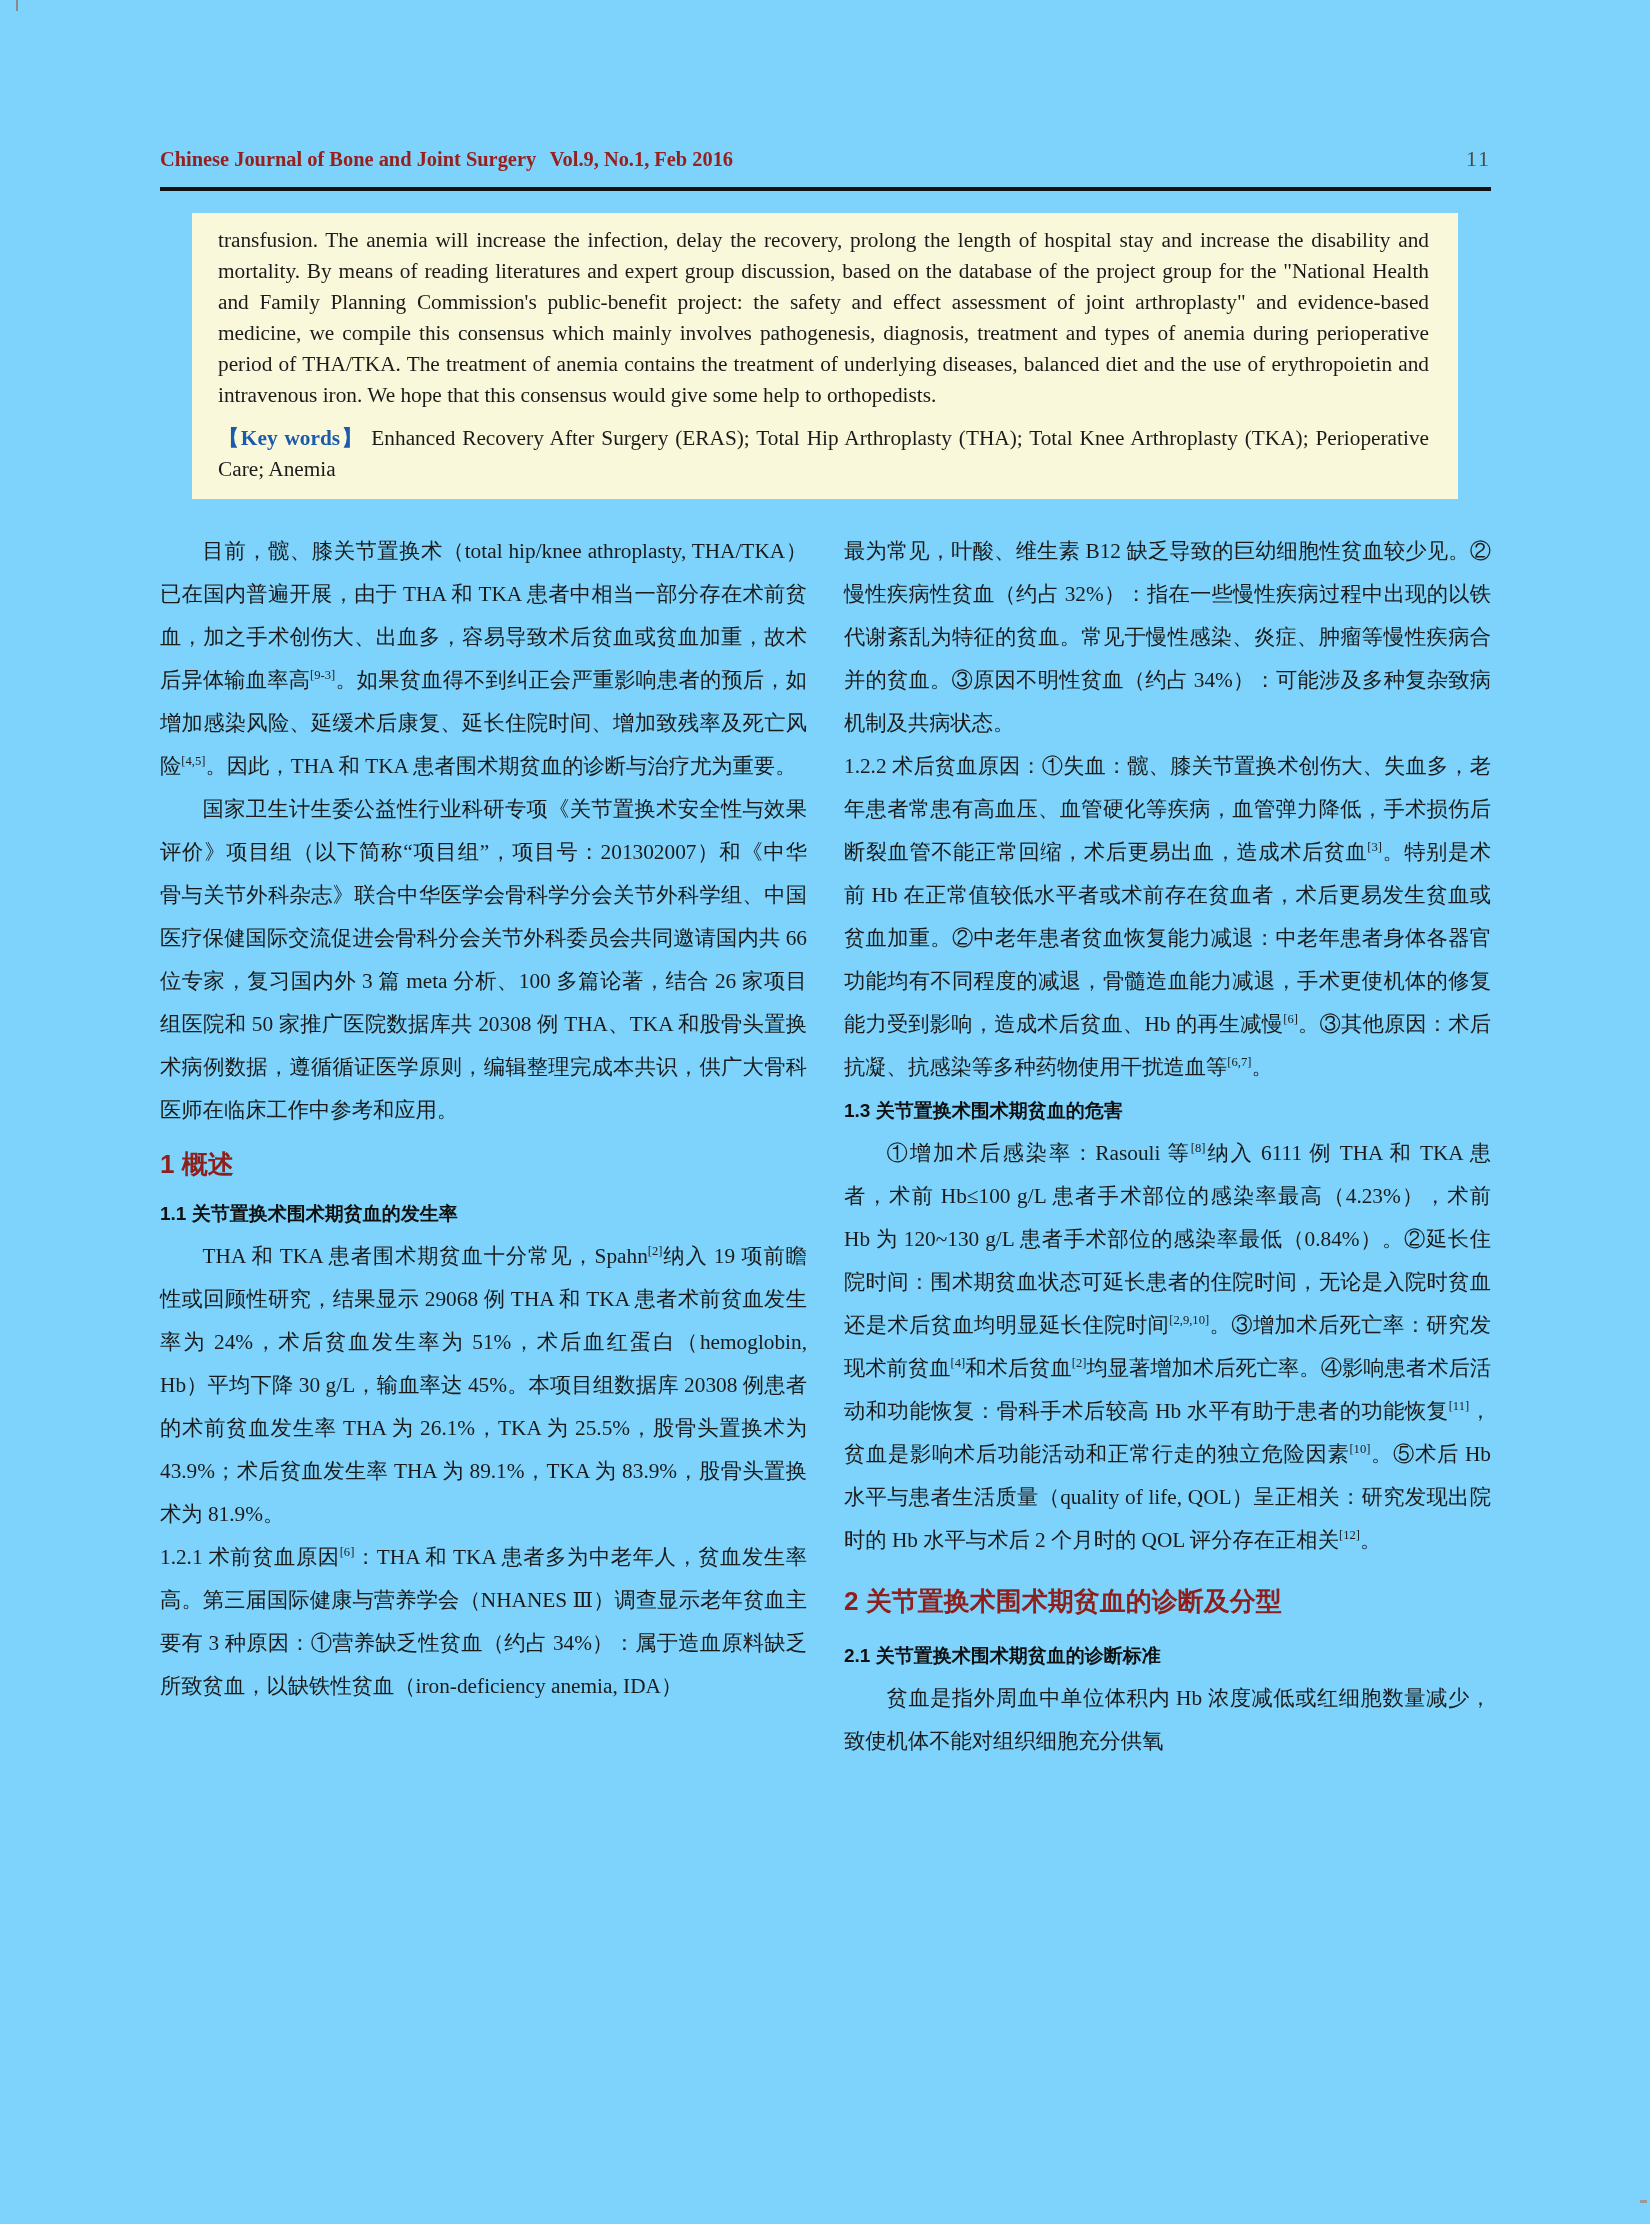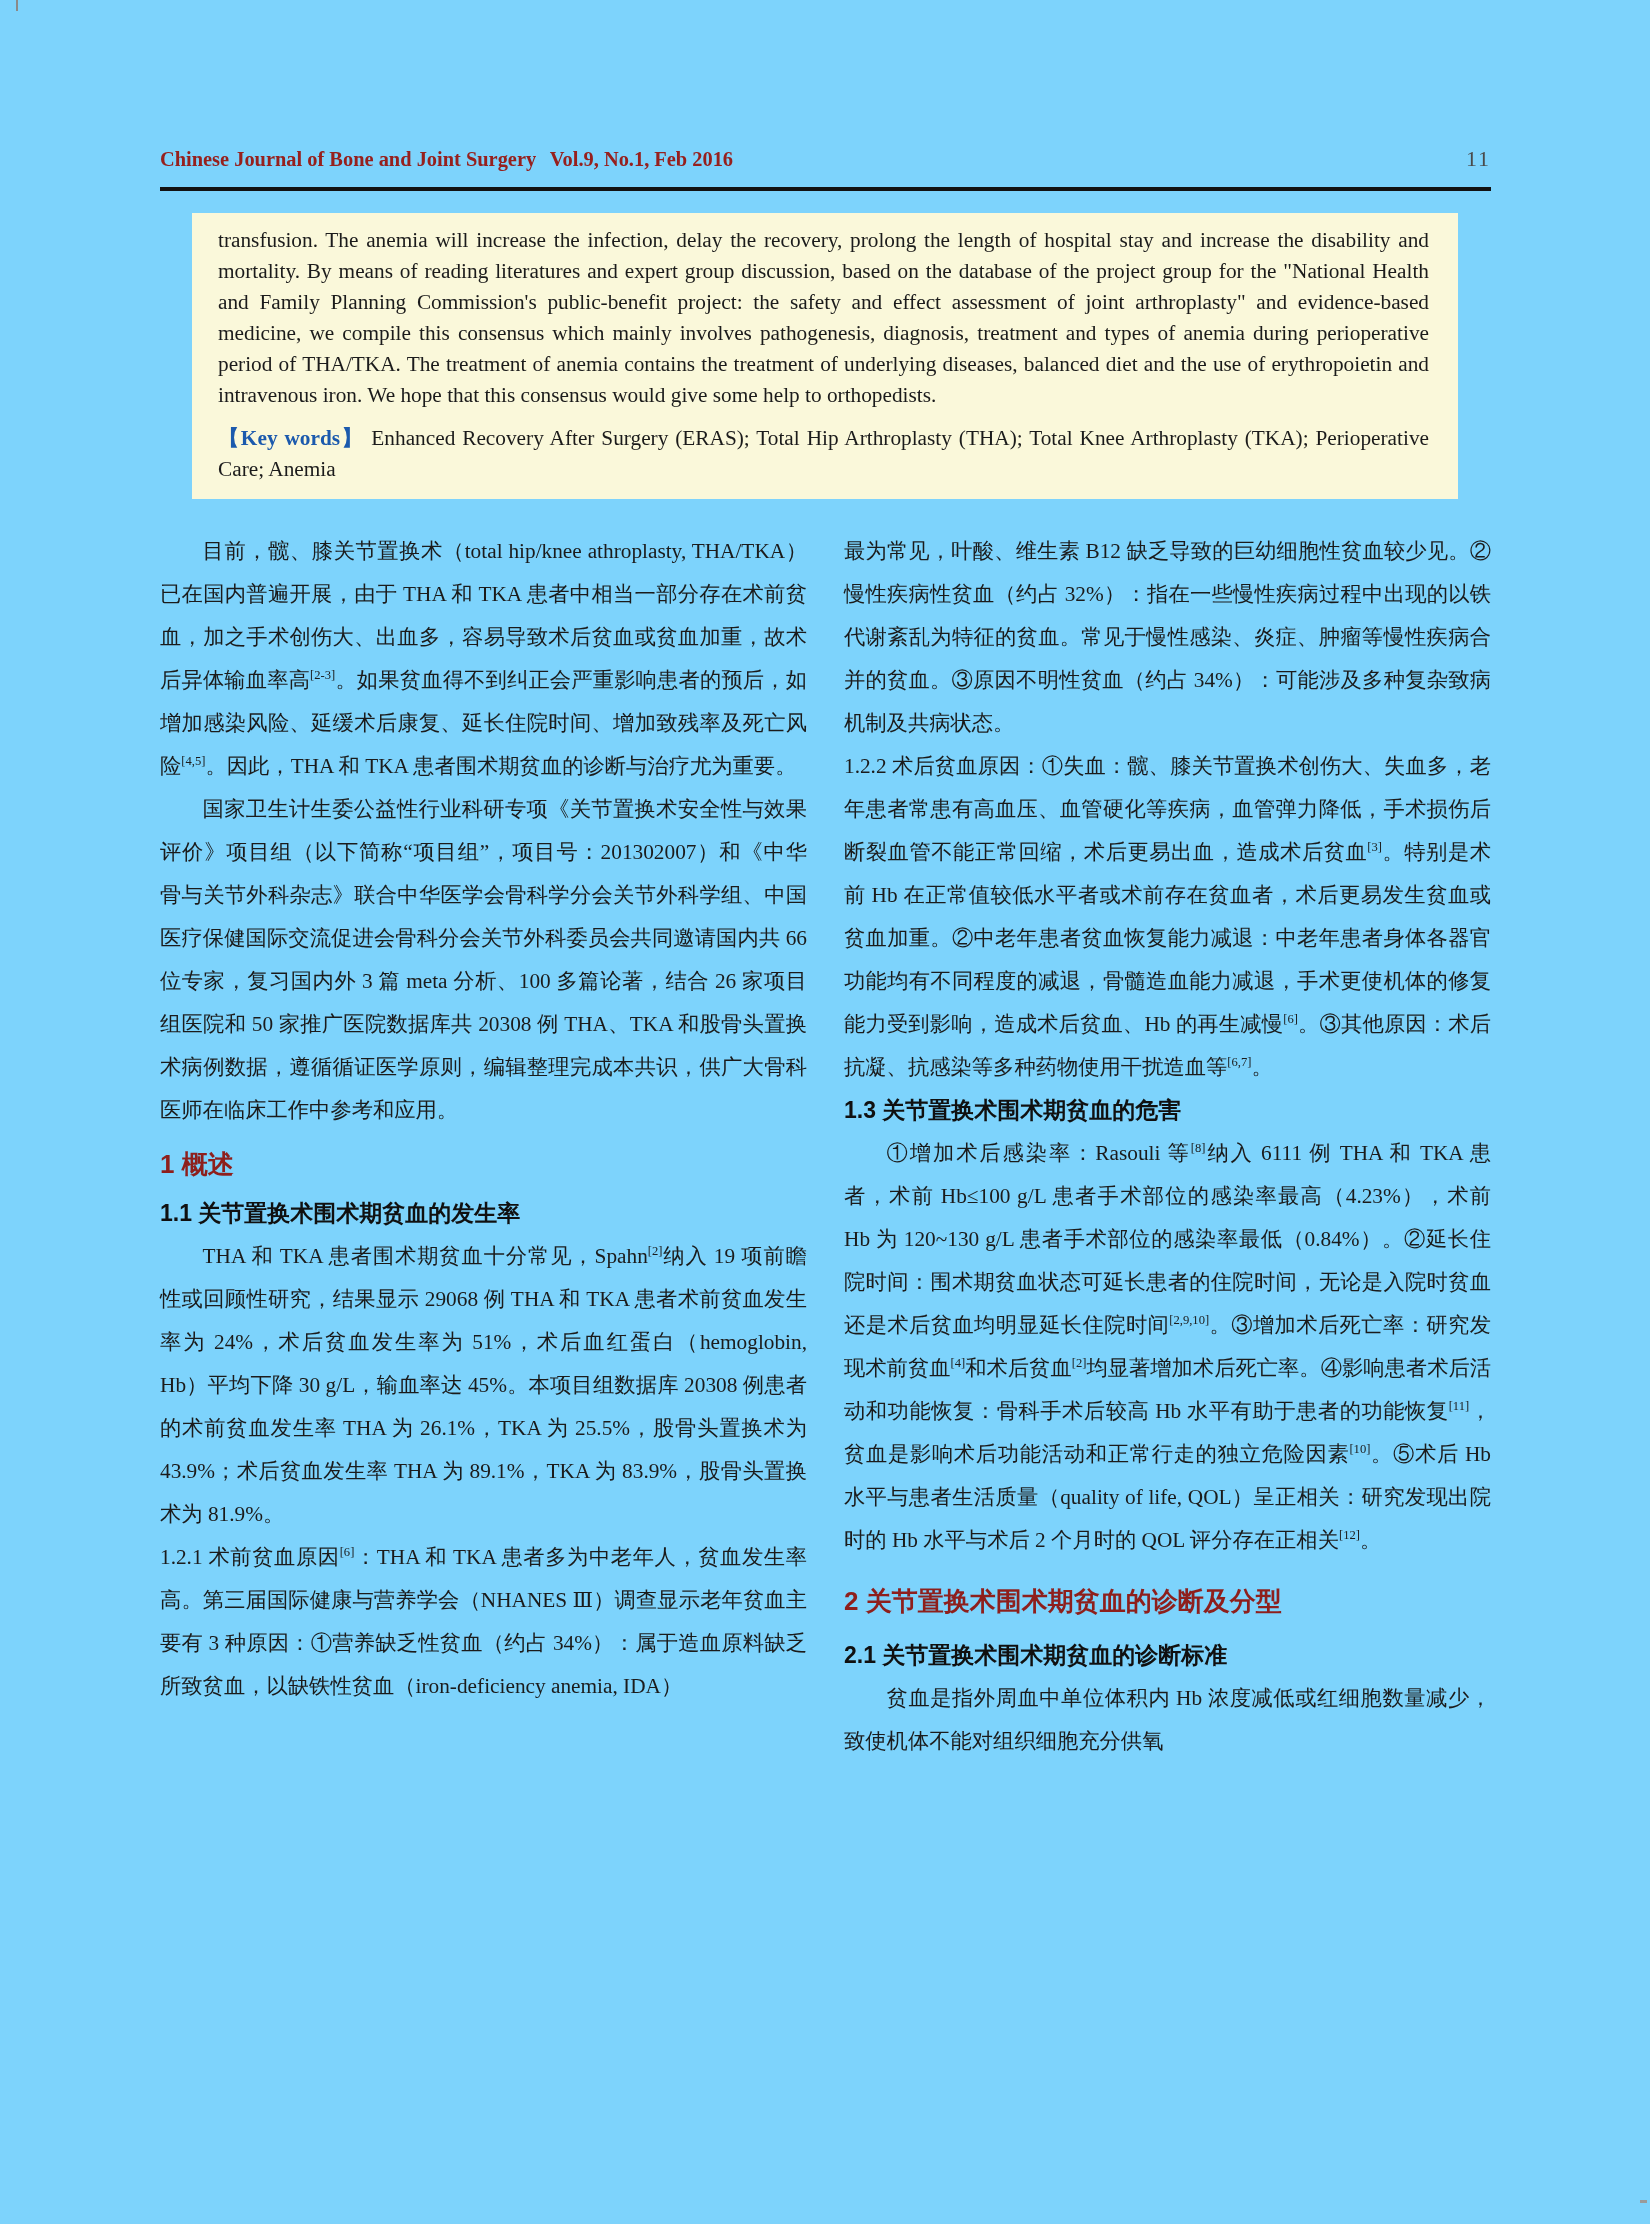--- a/index.html
+++ b/index.html
@@ -37,21 +37,21 @@
   .col p { margin:0; }
   .col p.indent { text-indent:2em; }
   h2.sec {
     font-family:"Liberation Sans","DejaVu Sans",sans-serif;
     font-size:26px; line-height:37px; color:#8e1f1c; font-weight:bold;
     margin:13.6px 0 9.7px 0; text-align:left;
   }
   h2.sec2 { margin:21.3px 0 13.6px 0; }
   h3.sub {
     font-family:"Liberation Sans","DejaVu Sans",sans-serif;
-    font-size:23px; line-height:43px; color:#101010; font-weight:bold;
+    font-size:19px; line-height:43px; color:#101010; font-weight:bold;
     margin:0; text-align:left;
   }
   sup { font-size:12.6px; line-height:0; }
 </style>
 </head>
 <body>
 
 <div class="page">
 
   <span class="tick-tl"></span>
@@ -69,21 +69,21 @@
   <section class="abstract">
     <p>transfusion. The anemia will increase the infection, delay the recovery, prolong the length of hospital stay and increase the disability and mortality. By means of reading literatures and expert group discussion, based on the database of the project group for the "National Health and Family Planning Commission's public-benefit project: the safety and effect assessment of joint arthroplasty" and evidence-based medicine, we compile this consensus which mainly involves pathogenesis, diagnosis, treatment and types of anemia during perioperative period of THA/TKA. The treatment of anemia contains the treatment of underlying diseases, balanced diet and the use of erythropoietin and intravenous iron. We hope that this consensus would give some help to orthopedists.</p>
     <p class="kw">
       <span class="kw-label">【Key words】</span><span> Enhanced Recovery After Surgery (ERAS); Total Hip Arthroplasty (THA); Total Knee Arthroplasty (TKA); Perioperative Care; Anemia</span>
     </p>
   </section>
 
   <div class="columns">
 
     <div class="col">
-      <p class="indent"><span>目前，髋、膝关节置换术（total hip/knee athroplasty, THA/TKA）已在国内普遍开展，由于 THA 和 TKA 患者中相当一部分存在术前贫血，加之手术创伤大、出血多，容易导致术后贫血或贫血加重，故术后异体输血率高</span><sup>[2-3]</sup><span>。如果贫血得不到纠正会严重影响患者的预后，如增加感染风险、延缓术后康复、延长住院时间、增加致残率及死亡风险</span><sup>[4,5]</sup><span>。因此，THA 和 TKA 患者围术期贫血的诊断与治疗尤为重要。</span></p>
+      <p class="indent"><span>目前，髋、膝关节置换术（total hip/knee athroplasty, THA/TKA）已在国内普遍开展，由于 THA 和 TKA 患者中相当一部分存在术前贫血，加之手术创伤大、出血多，容易导致术后贫血或贫血加重，故术后异体输血率高</span><sup>[9-3]</sup><span>。如果贫血得不到纠正会严重影响患者的预后，如增加感染风险、延缓术后康复、延长住院时间、增加致残率及死亡风险</span><sup>[4,5]</sup><span>。因此，THA 和 TKA 患者围术期贫血的诊断与治疗尤为重要。</span></p>
       <p class="indent"><span>国家卫生计生委公益性行业科研专项《关节置换术安全性与效果评价》项目组（以下简称“项目组”，项目号：201302007）和《中华骨与关节外科杂志》联合中华医学会骨科学分会关节外科学组、中国医疗保健国际交流促进会骨科分会关节外科委员会共同邀请国内共 66 位专家，复习国内外 3 篇 meta 分析、100 多篇论著，结合 26 家项目组医院和 50 家推广医院数据库共 20308 例 THA、TKA 和股骨头置换术病例数据，遵循循证医学原则，编辑整理完成本共识，供广大骨科医师在临床工作中参考和应用。</span></p>
       <h2 class="sec">1 概述</h2>
       <h3 class="sub">1.1 关节置换术围术期贫血的发生率</h3>
       <p class="indent"><span>THA 和 TKA 患者围术期贫血十分常见，Spahn</span><sup>[2]</sup><span>纳入 19 项前瞻性或回顾性研究，结果显示 29068 例 THA 和 TKA 患者术前贫血发生率为 24%，术后贫血发生率为 51%，术后血红蛋白（hemoglobin, Hb）平均下降 30 g/L，输血率达 45%。本项目组数据库 20308 例患者的术前贫血发生率 THA 为 26.1%，TKA 为 25.5%，股骨头置换术为 43.9%；术后贫血发生率 THA 为 89.1%，TKA 为 83.9%，股骨头置换术为 81.9%。</span></p>
       <p><span>1.2.1 术前贫血原因</span><sup>[6]</sup><span>：THA 和 TKA 患者多为中老年人，贫血发生率高。第三届国际健康与营养学会（NHANES Ⅲ）调查显示老年贫血主要有 3 种原因：①营养缺乏性贫血（约占 34%）：属于造血原料缺乏所致贫血，以缺铁性贫血（iron-deficiency anemia, IDA）</span></p>
     </div>
 
     <div class="col">
       <p><span>最为常见，叶酸、维生素 B12 缺乏导致的巨幼细胞性贫血较少见。②慢性疾病性贫血（约占 32%）：指在一些慢性疾病过程中出现的以铁代谢紊乱为特征的贫血。常见于慢性感染、炎症、肿瘤等慢性疾病合并的贫血。③原因不明性贫血（约占 34%）：可能涉及多种复杂致病机制及共病状态。</span></p>
       <p><span>1.2.2 术后贫血原因：①失血：髋、膝关节置换术创伤大、失血多，老年患者常患有高血压、血管硬化等疾病，血管弹力降低，手术损伤后断裂血管不能正常回缩，术后更易出血，造成术后贫血</span><sup>[3]</sup><span>。特别是术前 Hb 在正常值较低水平者或术前存在贫血者，术后更易发生贫血或贫血加重。②中老年患者贫血恢复能力减退：中老年患者身体各器官功能均有不同程度的减退，骨髓造血能力减退，手术更使机体的修复能力受到影响，造成术后贫血、Hb 的再生减慢</span><sup>[6]</sup><span>。③其他原因：术后抗凝、抗感染等多种药物使用干扰造血等</span><sup>[6,7]</sup><span>。</span></p>

